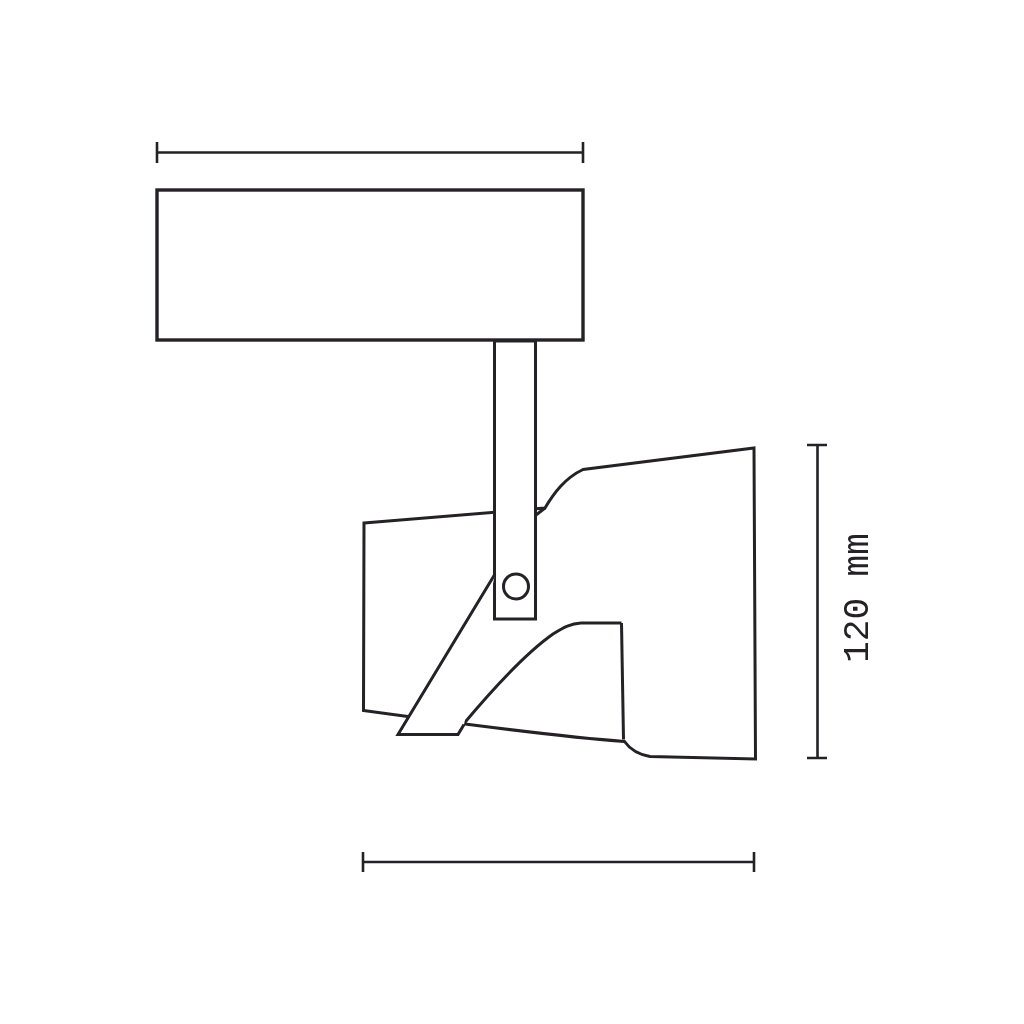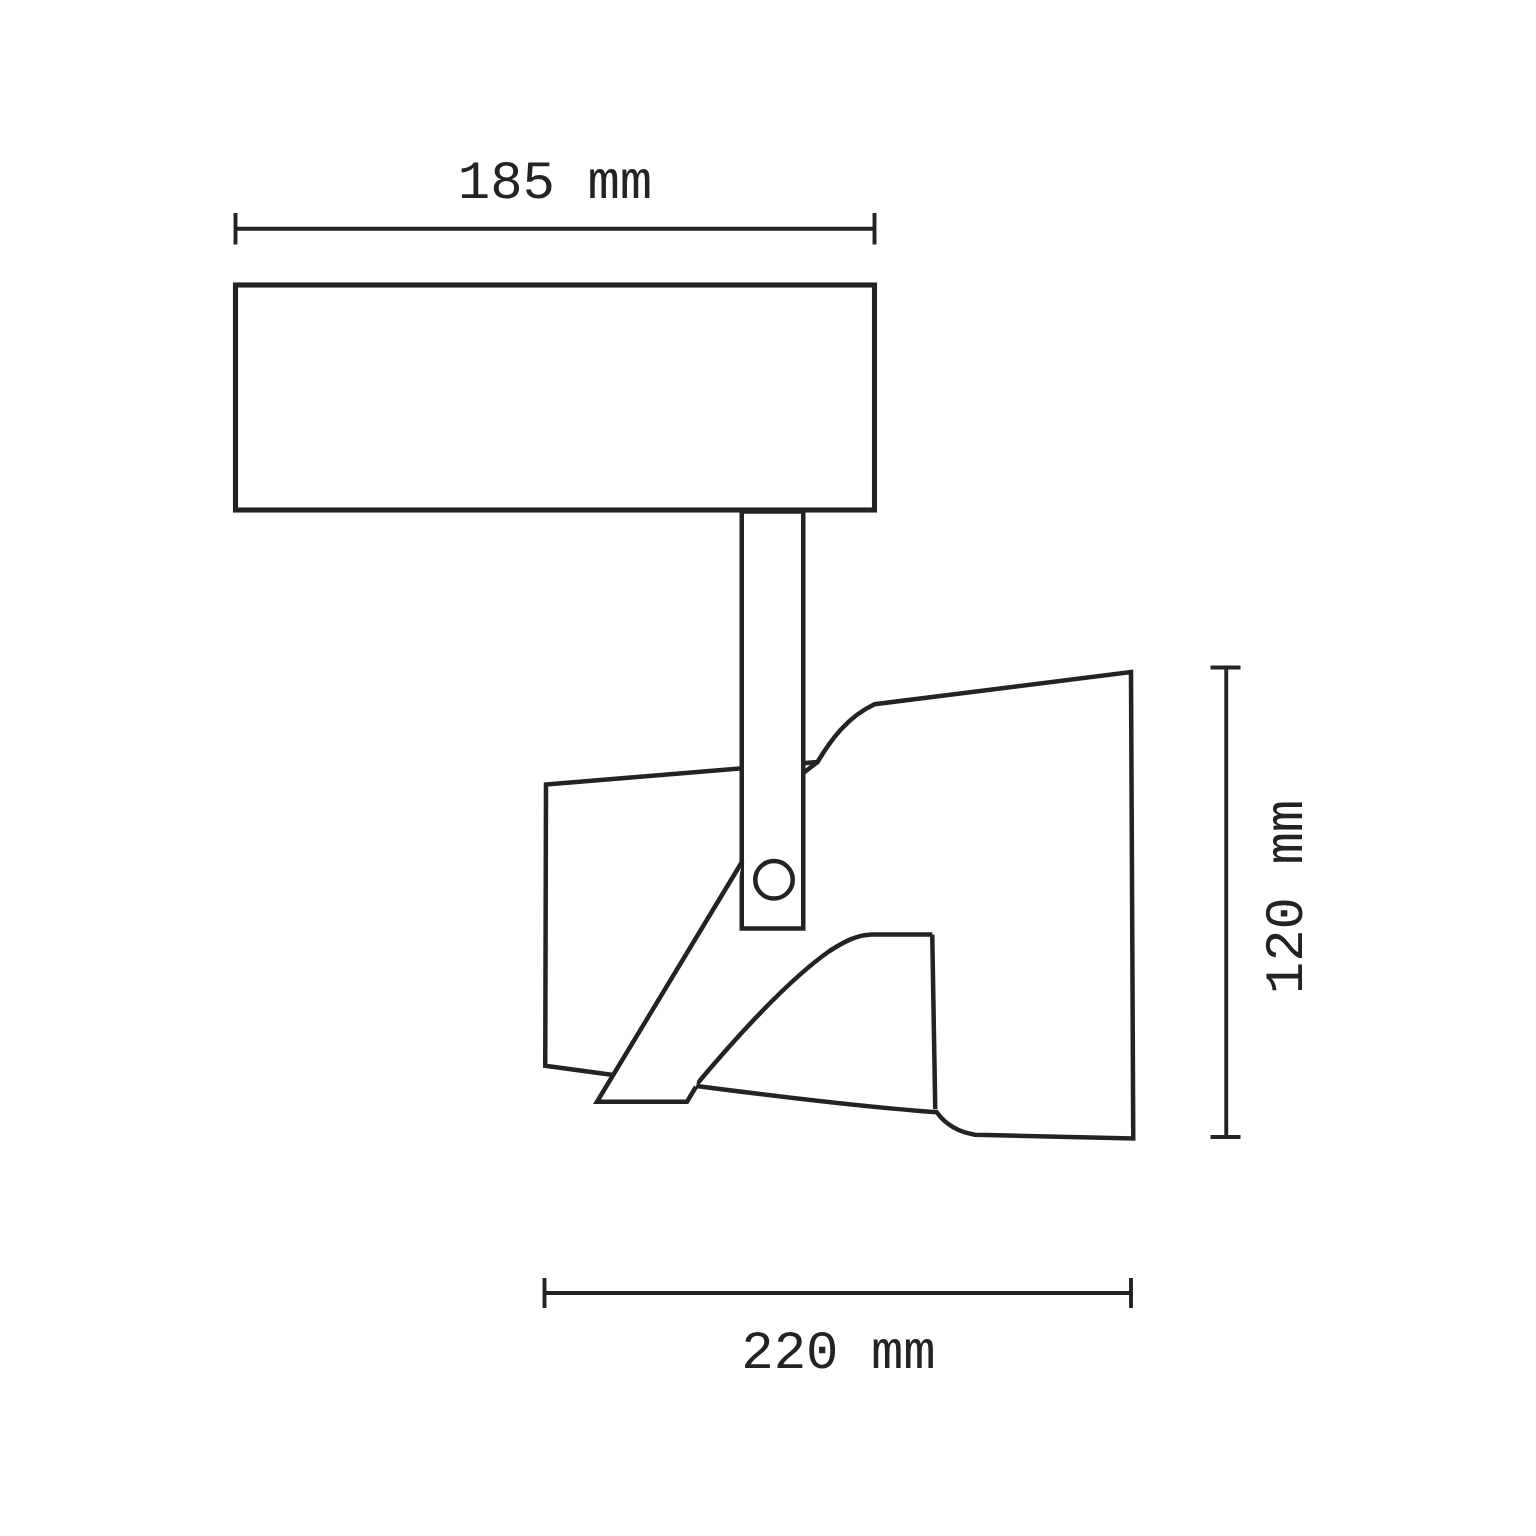--- a/index.html
+++ b/index.html
@@ -62,19 +62,17 @@
     <path d="M621.5,623 L623.5,739.5" fill="none" stroke="#242226" stroke-width="3"></path>
 
     <rect x="494.5" y="341" width="41" height="278" fill="#ffffff" stroke="#242226" stroke-width="3"></rect>
 
     <path d="M495,574 L398,734.5 L458,734.5 L464,724.5 Z" fill="#ffffff" stroke="none"></path>
     <path d="M495,574 L398,734.5 L458,734.5 L464,724.5" fill="none" stroke="#242226" stroke-width="3"></path>
 
     <circle cx="516" cy="586.5" r="12.5" fill="#ffffff" stroke="#242226" stroke-width="3"></circle>
   </svg>
 
-  <div class="dim-label" id="label-width">185 mm</div>
 
   <div class="dim-label rotated" id="label-height">120 mm</div>
 
-  <div class="dim-label" id="label-depth">220 mm</div>
 
 </div>
 
 </body></html>

